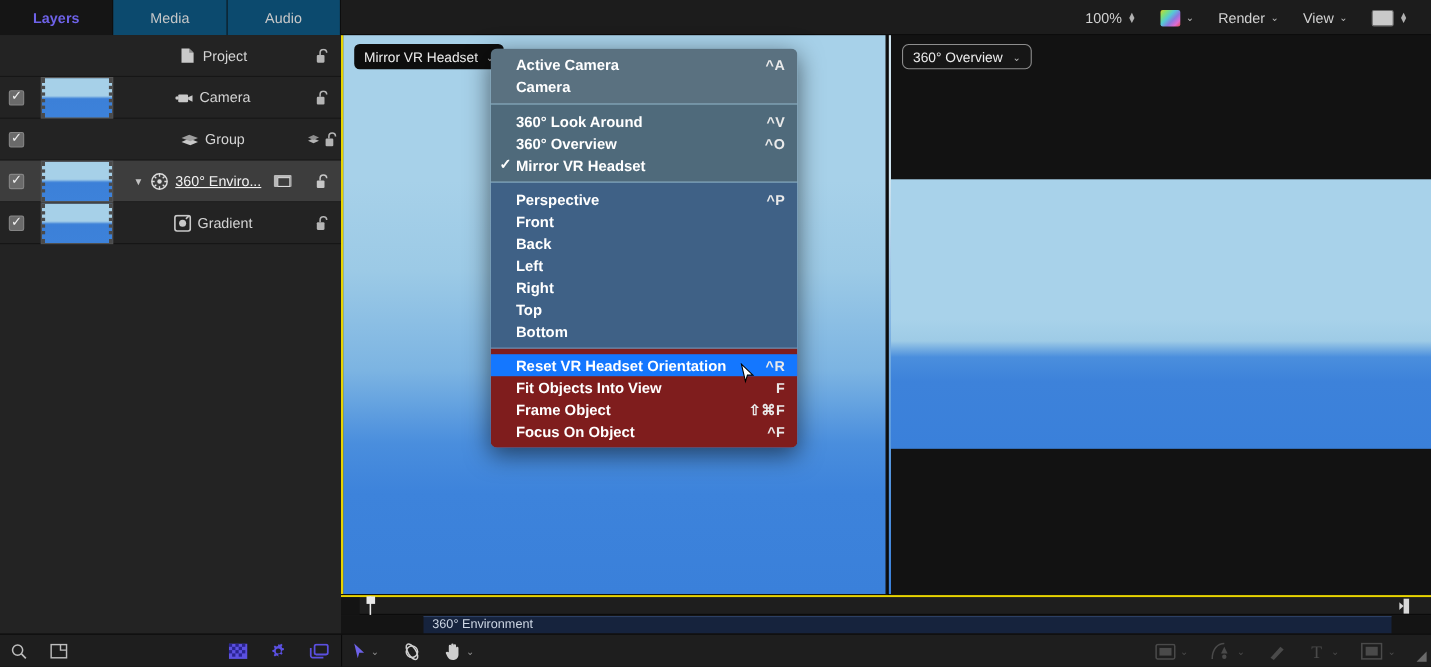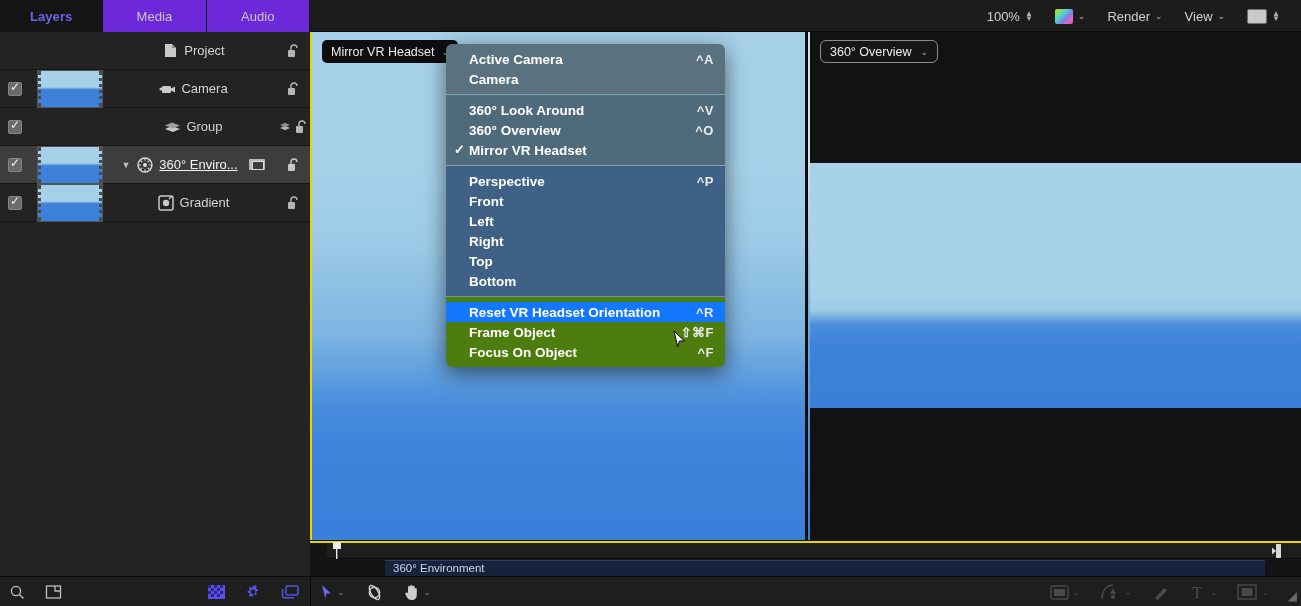--- a/index.html
+++ b/index.html
@@ -15,21 +15,21 @@
   
   #left-panel {
     position: absolute; left: 0; top: 0; width: 310px; height: 576px;
     background: #232323;
   }
   #tab-bar { display: flex; height: 32px; background: #1c1c1c; }
   .tab {
     flex: 1; display: flex; align-items: center; justify-content: center;
     font-size: 13px; color: #c8c8c8; letter-spacing: .1px;
     border-right: 1px solid #0d0d0d;
-    background: #6d28d9;
+    background: #0c4a6e;
   }
   .tab:last-child { border-right: 1px solid #0d0d0d; }
   .tab.active { background: #151515; color: #6e62e8; font-weight: bold; }
 
   #layer-list { position: absolute; top: 32px; left: 0; right: 0; bottom: 0;
                 background: #232323; }
   .layer-row {
     position: relative; display: flex; align-items: center;
     height: 38px; border-bottom: 1px solid #161616;
     background: #232323;
@@ -149,21 +149,21 @@
     position: absolute; left: 446px; top: 44px; width: 279px;
     border-radius: 6px; overflow: hidden; z-index: 40;
     box-shadow: 0 6px 22px rgba(0,0,0,.55);
     font-size: 13.5px;
     font-weight: bold;
   }
   .menu-sec { padding: 5px 0; }
   .sec-a { background: #5a7180; }
   .sec-b { background: #4f6a7b; }
   .sec-c { background: #3f6186; }
-  .sec-d { background: #4d7c0f; }
+  .sec-d { background: #7f1d1d; }
   .sec-sep { height: 1px; background: rgba(0,0,0,.22); }
   .mi { position: relative; display: flex; align-items: center; height: 20px;
         padding: 0 11px 0 23px; color: #ffffff; }
   .mi.highlight { background: #1477ff; }
   .mi-check { position: absolute; left: 8px; top: 0; line-height: 20px; font-size: 13px; color: #fff; }
   .mi-label { flex: 1; white-space: nowrap; }
   .mi-key { color: #eaeaea; font-size: 13px; letter-spacing: .5px; }
   #cursor { position: absolute; left: 673px; top: 330px; width: 14px; height: 20px; z-index: 60; }
 </style>
 </head>
@@ -530,20 +530,24 @@
     <div class="menu-sec sec-c">
       <div class="mi">
         <span class="mi-label">Perspective</span>
         <span class="mi-key">^P</span>
       </div>
       <div class="mi">
         <span class="mi-label">Front</span>
         <span class="mi-key"></span>
       </div>
       <div class="mi">
+        <span class="mi-label">Back</span>
+        <span class="mi-key"></span>
+      </div>
+      <div class="mi">
         <span class="mi-label">Left</span>
         <span class="mi-key"></span>
       </div>
       <div class="mi">
         <span class="mi-label">Right</span>
         <span class="mi-key"></span>
       </div>
       <div class="mi">
         <span class="mi-label">Top</span>
         <span class="mi-key"></span>
@@ -552,20 +556,24 @@
         <span class="mi-label">Bottom</span>
         <span class="mi-key"></span>
       </div>
     </div>
     <div class="sec-sep"></div>
 
     <div class="menu-sec sec-d">
       <div class="mi highlight">
         <span class="mi-label">Reset VR Headset Orientation</span>
         <span class="mi-key">^R</span>
+      </div>
+      <div class="mi">
+        <span class="mi-label">Fit Objects Into View</span>
+        <span class="mi-key">F</span>
       </div>
       <div class="mi">
         <span class="mi-label">Frame Object</span>
         <span class="mi-key">⇧⌘F</span>
       </div>
       <div class="mi">
         <span class="mi-label">Focus On Object</span>
         <span class="mi-key">^F</span>
       </div>
     </div>

